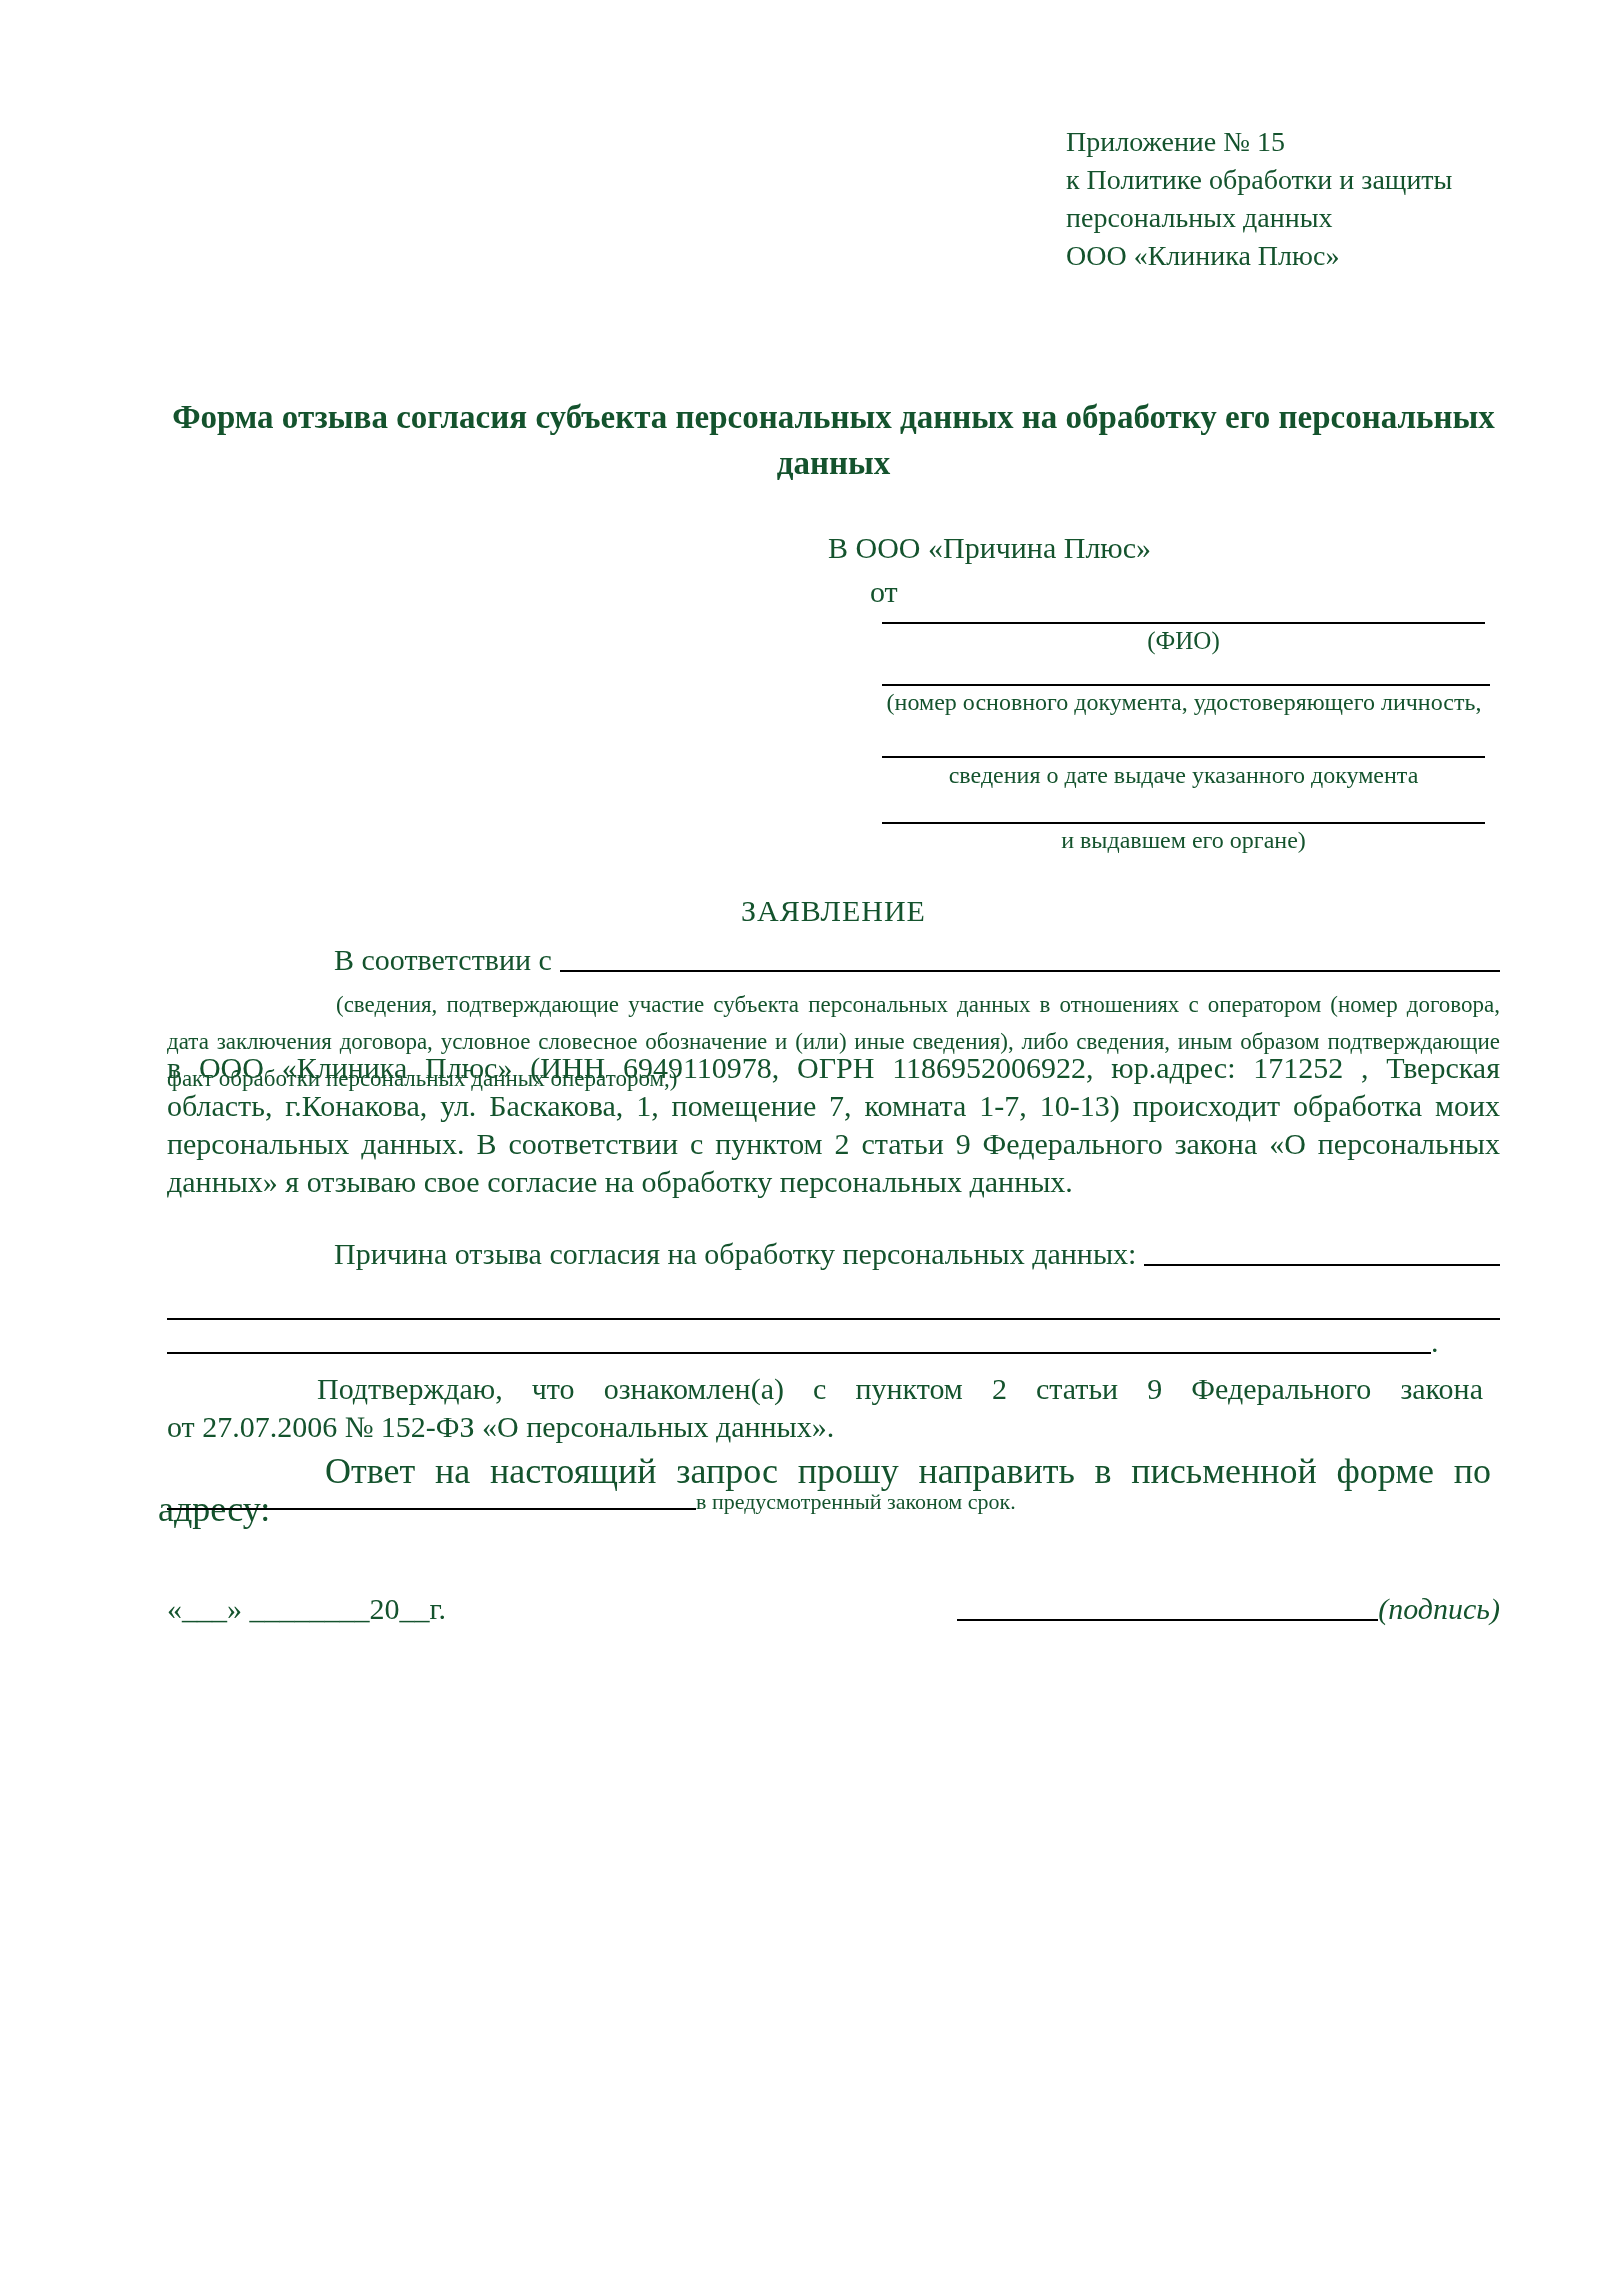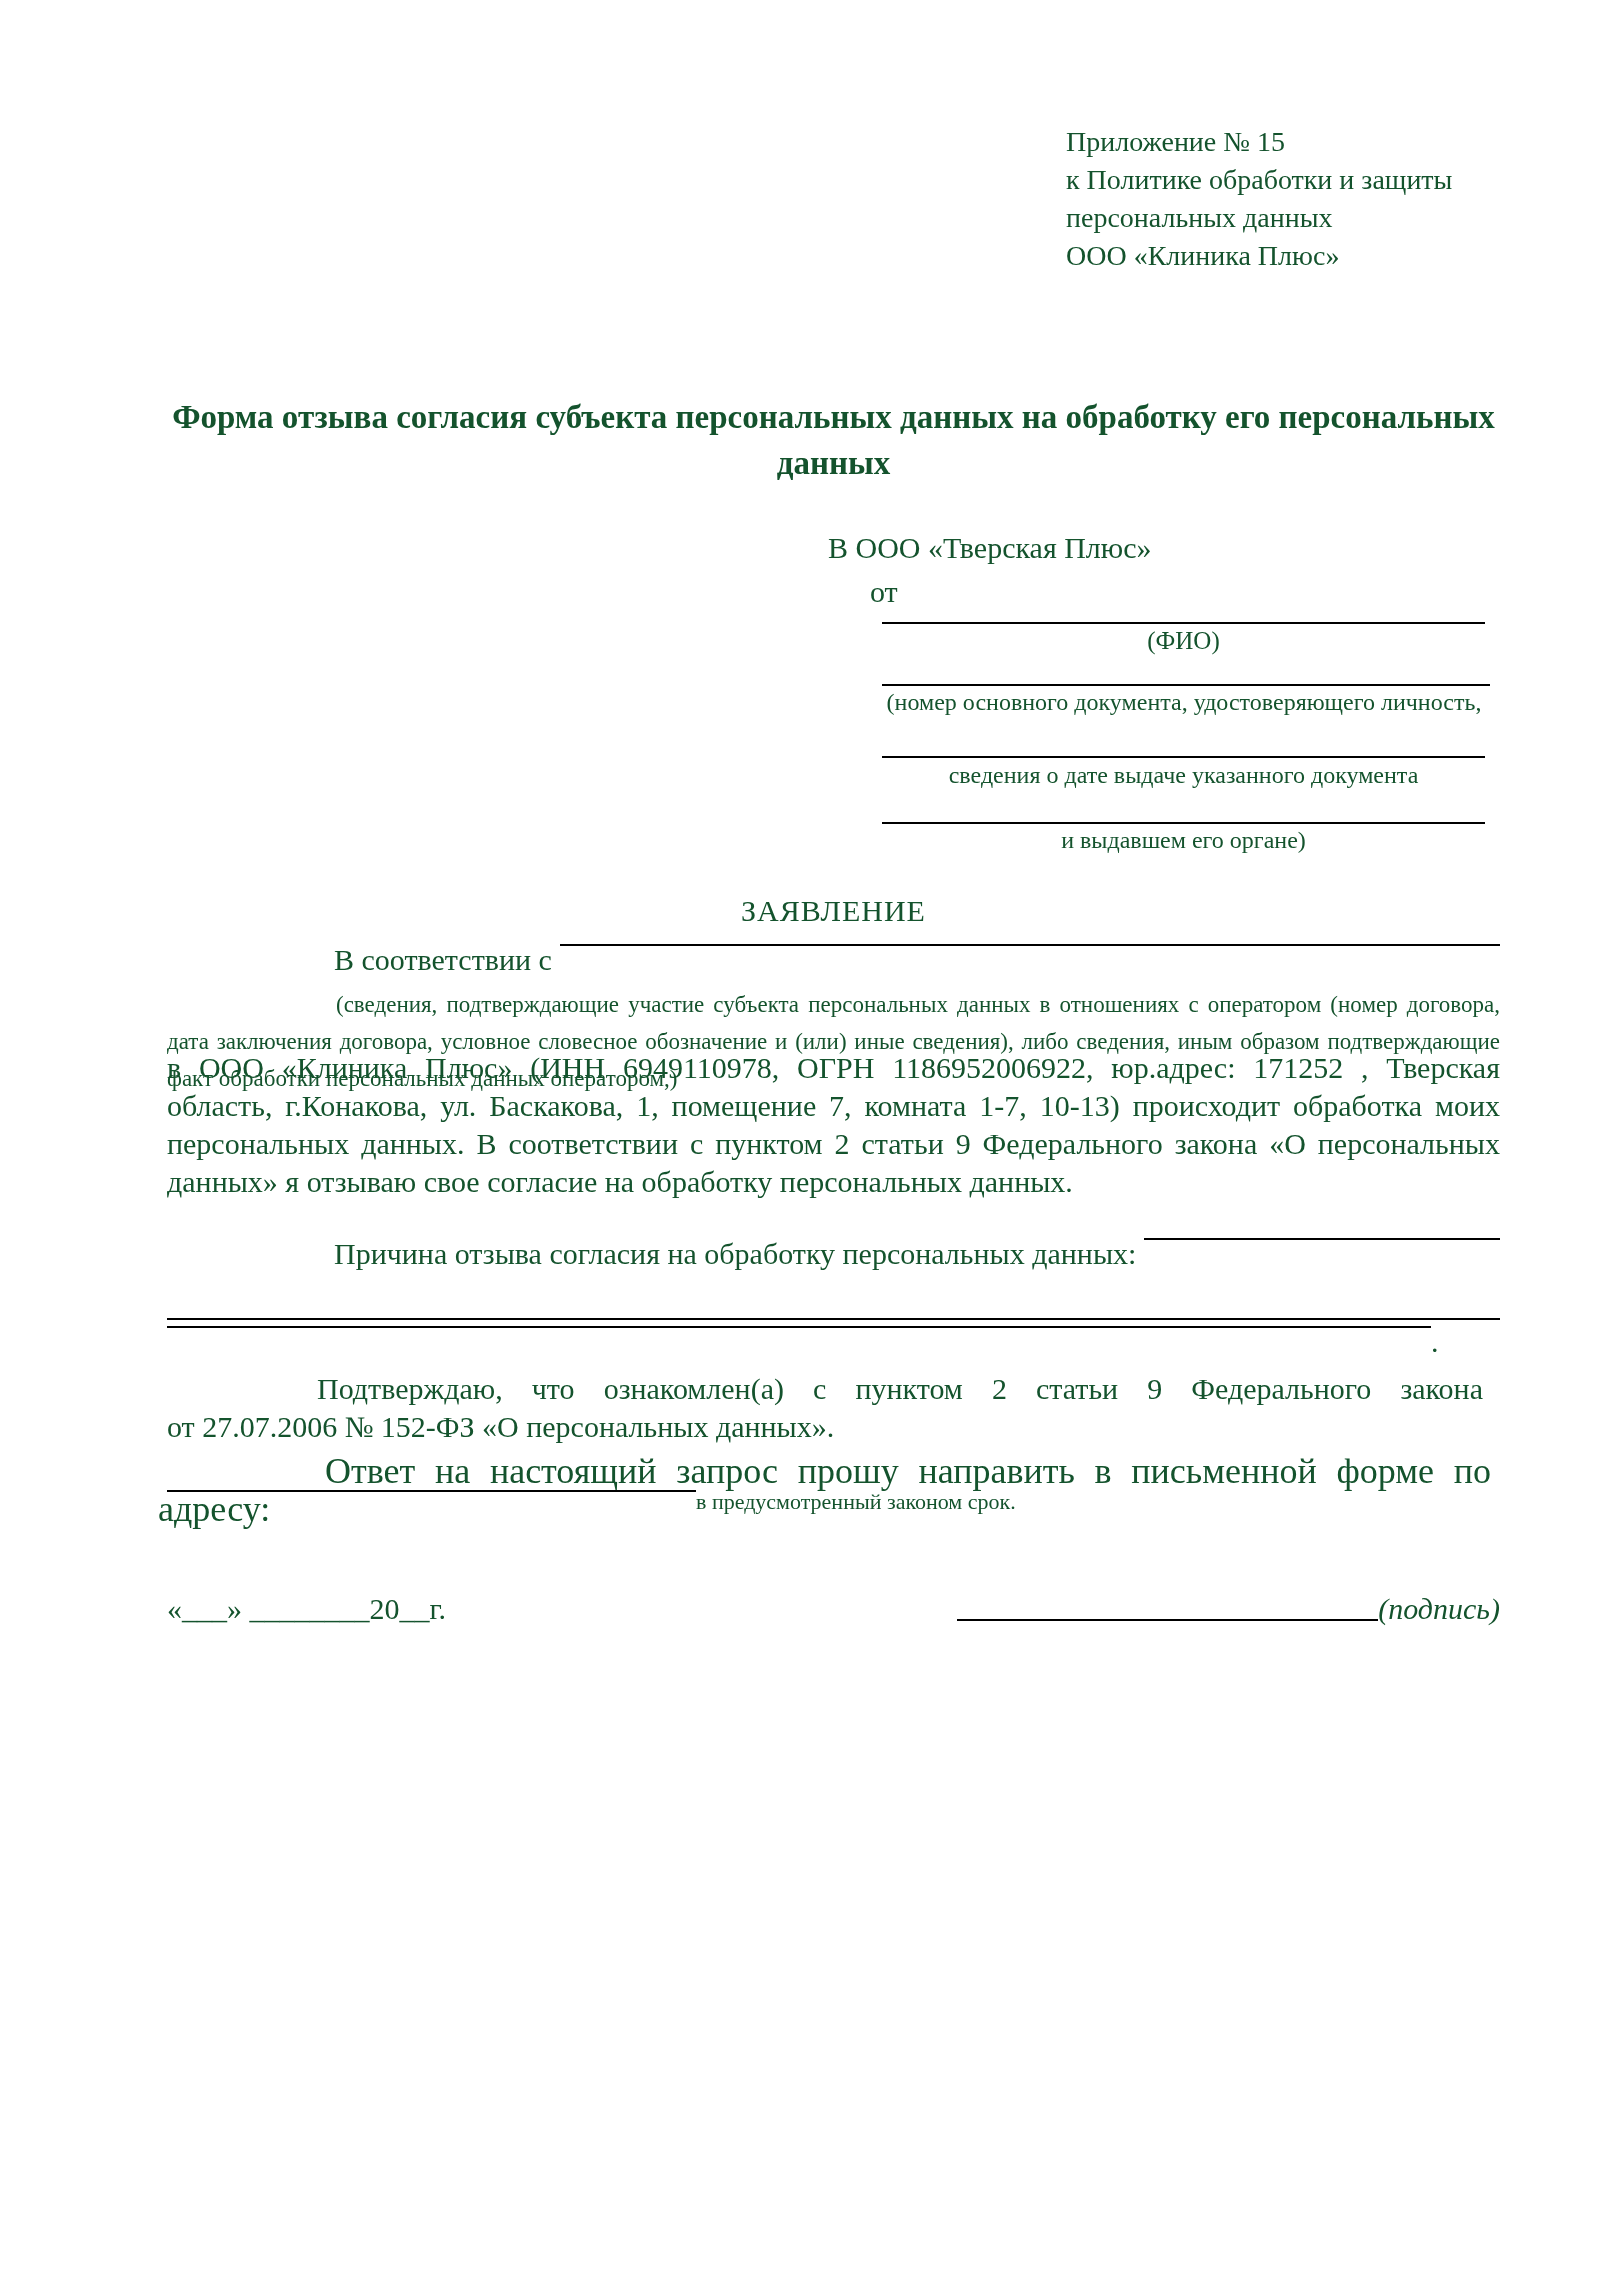--- a/index.html
+++ b/index.html
@@ -14,21 +14,21 @@
   .abs{position:absolute;}
   .header-block{left:1066px;top:123px;font-size:28px;line-height:38px;white-space:nowrap;}
   .header-block div{display:block;}
   .doc-title{left:167px;top:394px;width:1333px;text-align:center;font-weight:bold;font-size:33px;line-height:46px;}
   .to-line{left:828px;top:531px;font-size:30px;}
   .from-label{left:870px;top:575px;font-size:30px;}
   .line{border-bottom:2.9px solid #000;}
   .f-line{height:25.5px;}
   .f-caption{text-align:center;font-size:24px;white-space:nowrap;}
   .stmt-heading{left:167px;top:894px;width:1333px;text-align:center;font-size:30px;letter-spacing:1px;}
-  .row{display:flex;font-size:30px;}
+  .row{display:flex;align-items:flex-end;font-size:30px;}
   .indent{flex:0 0 167px;}
   .fill-line{flex:1 1 auto;border-bottom:2.9px solid #000;height:1px;margin:0 0 4.9px 7.8px;}
   .footnote{left:167px;top:986px;width:1333px;font-size:23px;line-height:37px;text-align:justify;text-indent:169px;}
   .body-par{left:167px;top:1049px;width:1333px;font-size:30px;line-height:38px;text-align:justify;}
   .blank-full{left:167px;top:1284px;width:1333px;height:34px;}
   .blank-dot{left:167px;top:1325px;width:1333px;}
   .blank-dot .fixed-fill{flex:0 0 1264px;border-bottom:2.9px solid #000;height:1px;margin:0 0 4.9px 0;}
   .confirm-l1{left:150px;top:1370px;width:1333px;font-size:30px;line-height:38px;text-indent:167px;text-align:justify;text-align-last:justify;}
   .confirm-l2{left:167px;top:1408px;width:1333px;font-size:30px;line-height:38px;}
   .reply-l1{left:158px;top:1452px;width:1333px;font-size:36px;line-height:38px;text-indent:167px;text-align:justify;text-align-last:justify;}
@@ -46,21 +46,21 @@
 
   <div class="abs header-block">
     <div>Приложение № 15</div>
     <div>к Политике обработки и защиты</div>
     <div>персональных данных</div>
     <div>ООО «Клиника Плюс»</div>
   </div>
 
   <div class="abs doc-title">Форма отзыва согласия субъекта персональных данных на обработку его персональных данных</div>
 
-  <div class="abs to-line">В ООО «Тверская Плюс»</div>
+  <div class="abs to-line">В ООО «Причина Плюс»</div>
   <div class="abs from-label">от</div>
 
   <div class="abs line f-line" style="left:882px;top:596px;width:603px;"></div>
   <div class="abs f-caption" style="left:882px;top:627px;width:603px;font-size:25px;">(ФИО)</div>
 
   <div class="abs line f-line" style="left:882px;top:658px;width:608px;"></div>
   <div class="abs f-caption" style="left:863px;top:689px;width:642px;">(номер основного документа, удостоверяющего личность,</div>
 
   <div class="abs line f-line" style="left:882px;top:730px;width:603px;"></div>
   <div class="abs f-caption" style="left:882px;top:762px;width:603px;">сведения о дате выдаче указанного документа</div>

